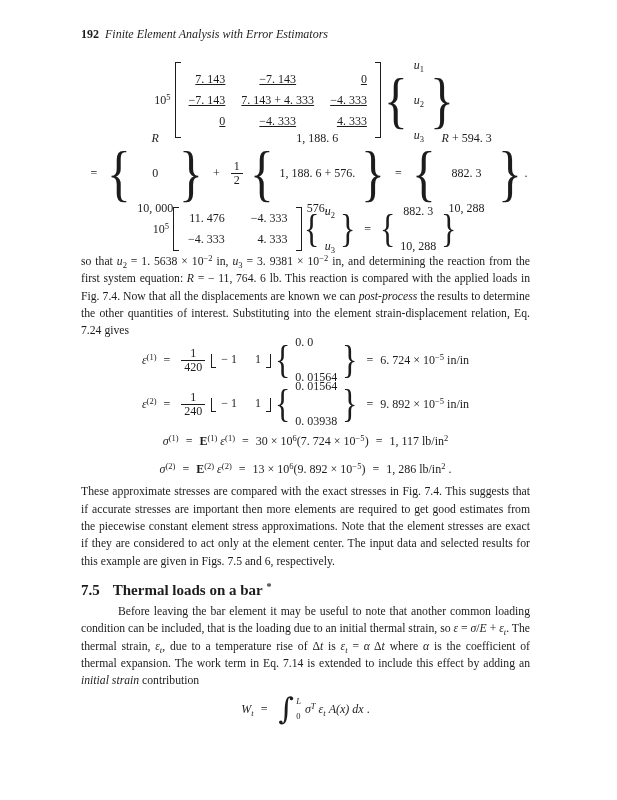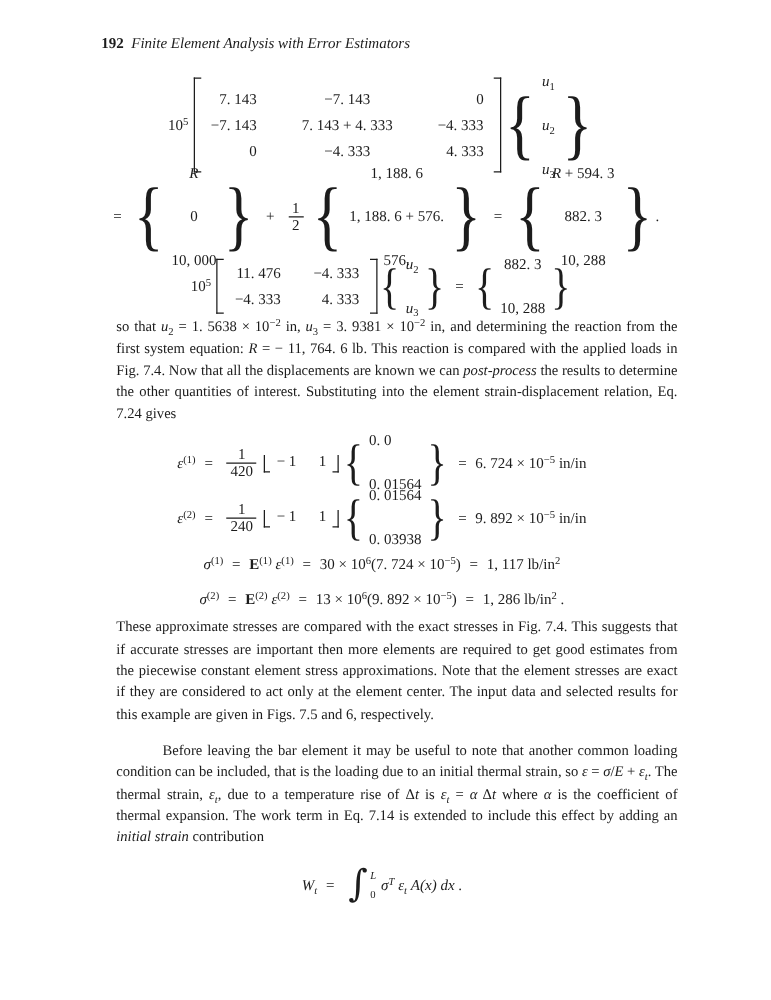--- a/index.html
+++ b/index.html
@@ -12,33 +12,33 @@
     overflow:hidden;
   }
   .page { width:530px; padding:27px 0 0 81px; }
 
   
   .running-head { font-size:12px; white-space:nowrap; }
   .pgnum { font-weight:bold; margin-right:6px; }
   .rtitle { font-style:italic; }
 
   
-  p.body { margin:12px; width:449px; text-align:justify; line-height:17.3px; }
+  p.body { margin:0; width:449px; text-align:justify; line-height:17.3px; }
   .line { margin:0; width:449px; line-height:17.3px; }
 
   
   .eq { display:flex; justify-content:center; align-items:center;
         width:449px; font-size:12px; line-height:15px; }
   sup { font-size:8.5px; line-height:0; vertical-align:4px; }
   sub { font-size:8.5px; line-height:0; vertical-align:-3px; }
   .rel { margin:0 7px; }
   .coef { margin-right:4px; white-space:nowrap; }
 
   .mat { display:grid; row-gap:6px; }
-  .m3 { grid-template-columns:auto auto auto; column-gap:36px; margin:0 8px; }
+  .m3 { grid-template-columns:auto auto auto; column-gap:16px; margin:0 8px;text-decoration:underline; }
   .m2 { grid-template-columns:auto auto; column-gap:26px; margin:0 9px; }
   .ar { text-align:right; } .ac { text-align:center; }
   .bk { align-self:stretch; width:6px; border:1.4px solid #1c1c1c; }
   .bkl { border-right:none; } .bkr { border-left:none; }
 
   .vec { display:flex; flex-direction:column; align-items:center; row-gap:20px; padding:0 3px; }
   .vleft { align-items:flex-start; }
   .ve { white-space:nowrap; }
 
   .br { display:block; transform:scaleX(0.8); font-weight:normal; }
@@ -241,20 +241,24 @@
     <span class="rel">=</span>
     <span><b>E</b><sup>(2)</sup>&nbsp;<i>ε</i><sup>(2)</sup></span>
     <span class="rel">=</span>
     <span><span>13 × 10</span><sup>6</sup><span>(9. 892 × 10</span><sup>−5</sup><span>)</span></span>
     <span class="rel">=</span>
     <span><span>1, 286 lb/in</span><sup>2</sup><span> .</span></span>
   </div>
 
   <p class="body" id="p2">These approximate stresses are compared with the exact stresses in Fig. 7.4. This suggests that if accurate stresses are important then more elements are required to get good estimates from the piecewise constant element stress approximations. Note that the element stresses are exact if they are considered to act only at the element center. The input data and selected results for this example are given in Figs. 7.5 and 6, respectively.</p>
 
+  <div class="sec-head">
+    <span>7.5</span>
+    <span><span>Thermal loads on a bar</span>&nbsp;<sup>*</sup></span>
+  </div>
 
   <p class="body" id="p3">
     <span>Before leaving the bar element it may be useful to note that another common loading condition can be included, that is the loading due to an initial thermal strain, so </span><i>ε</i><span> = </span><i>σ</i><span>/</span><i>E</i><span> + </span><i>ε</i><sub><i>t</i></sub><span>. The thermal strain, </span><i>ε</i><sub><i>t</i></sub><span>, due to a temperature rise of Δ</span><i>t</i><span> is </span><i>ε</i><sub><i>t</i></sub><span> = </span><i>α</i><span> Δ</span><i>t</i><span> where </span><i>α</i><span> is the coefficient of thermal expansion. The work term in Eq. 7.14 is extended to include this effect by adding an </span><i>initial strain</i><span> contribution</span>
   </p>
 
   <div class="eq" id="eq8">
     <span><i>W</i><sub><i>t</i></sub></span>
     <span class="rel">=</span>
     <span class="int-wrap">
       <span class="int-glyph">∫</span>

